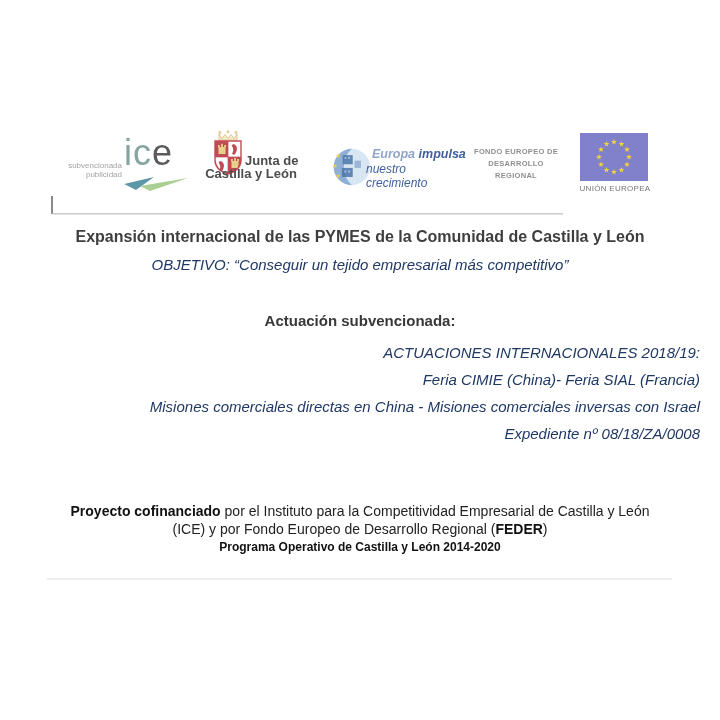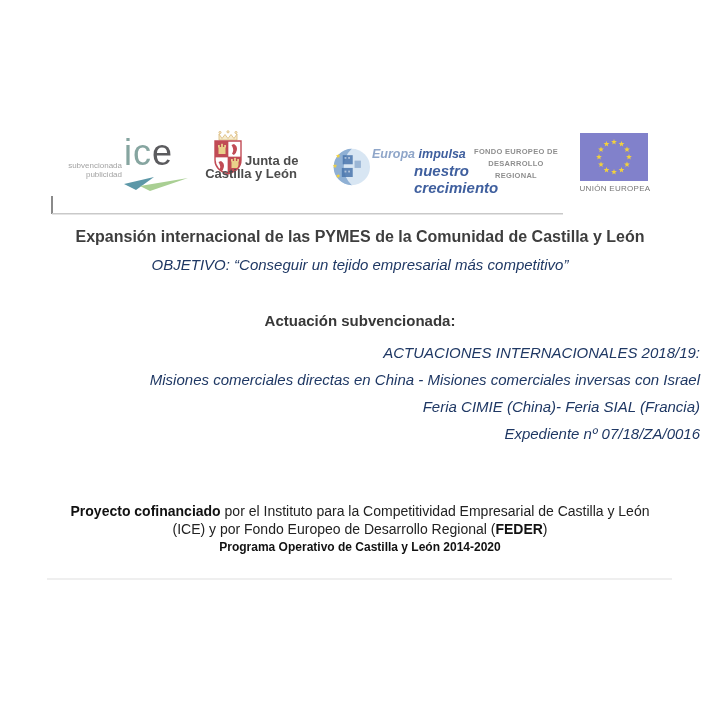--- a/index.html
+++ b/index.html
@@ -24,22 +24,22 @@
   .junta-shield { position:absolute; left:12px; top:0; }
   .junta-line1 { position:absolute; left:47px; top:23px; font-size:13px; font-weight:bold; color:#4c4c4c; }
   .junta-line2 { position:absolute; left:0px; top:36px; width:106px; text-align:center;
     font-size:13px; font-weight:bold; color:#4c4c4c; }
 
   .europa-logo { position:absolute; left:330px; top:14px; width:140px; height:50px; }
   .europa-badge { position:absolute; left:0; top:0; }
   .europa-line1 { position:absolute; left:42px; top:3px; font-size:12.5px; font-style:italic; font-weight:bold; }
   .europa-word1 { color:#8fa6c9; }
   .europa-word2 { color:#3f5f9e; }
-  .europa-line2 { position:absolute; left:36px; top:18px; font-size:15px; font-style:italic;
-    font-weight:bold; color:#3f5f9e;margin-left:48px; }
+  .europa-line2 { position:absolute; left:36px; top:18px; font-size:12px; font-style:italic;
+    font-weight:normal; color:#3f5f9e; }
 
   .feder-block { position:absolute; left:462px; top:16px; width:108px; text-align:center;
     font-size:7.5px; font-weight:bold; line-height:12px; color:#8f8f8f; letter-spacing:0.3px; }
 
   .eu-logo { position:absolute; left:580px; top:3px; width:70px; height:64px; }
   .eu-flag { position:absolute; left:0; top:0; }
   .eu-caption { position:absolute; left:-8px; top:51px; width:86px; text-align:center;
     font-size:8px; color:#767676; letter-spacing:0.3px; }
 
   
@@ -178,22 +178,22 @@
 
   <div class="cursor-bar"></div>
   <div class="rule-top"></div>
 
   <div class="heading">Expansión internacional de las PYMES de la Comunidad de Castilla y León</div>
   <div class="objective">OBJETIVO: “Conseguir un tejido empresarial más competitivo”</div>
 
   <div class="action-label">Actuación subvencionada:</div>
   <div class="action-lines">
     <div>ACTUACIONES INTERNACIONALES 2018/19:</div>
+    <div>Feria CIMIE (China)- Feria SIAL (Francia)</div>
     <div>Misiones comerciales directas en China - Misiones comerciales inversas con Israel</div>
-    <div>Feria CIMIE (China)- Feria SIAL (Francia)</div>
-    <div>Expediente nº 07/18/ZA/0016</div>
+    <div>Expediente nº 08/18/ZA/0008</div>
   </div>
 
   <div class="cofinance"><b>Proyecto cofinanciado</b><span> por el Instituto para la Competitividad Empresarial de Castilla y León (ICE) y por Fondo Europeo de Desarrollo Regional (</span><b>FEDER</b><span>)</span></div>
   <div class="program">Programa Operativo de Castilla y León 2014-2020</div>
 
   <div class="rule-bottom"></div>
 </div>
 
 </body></html>

